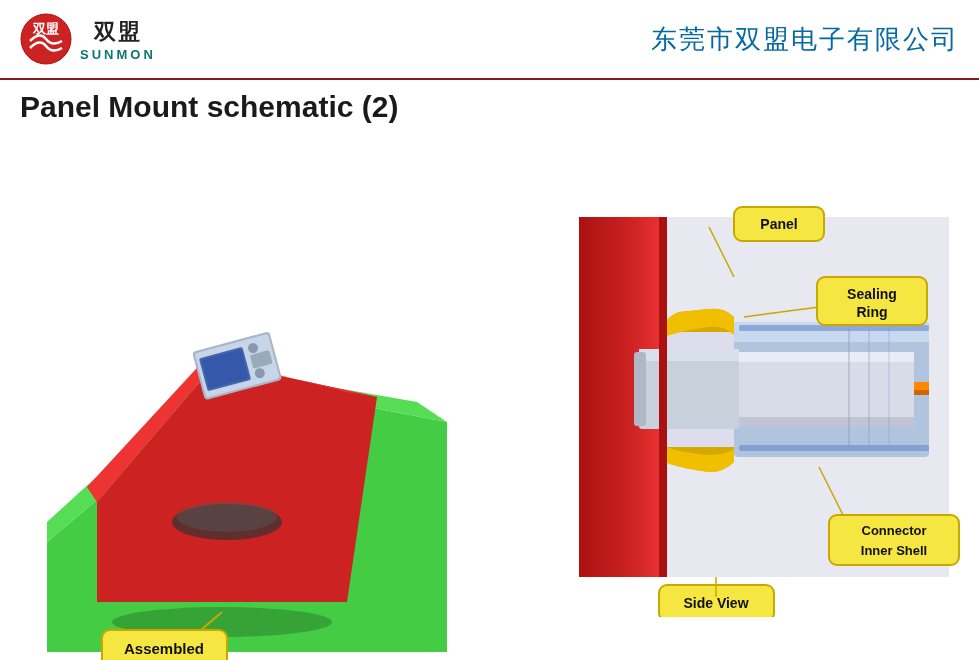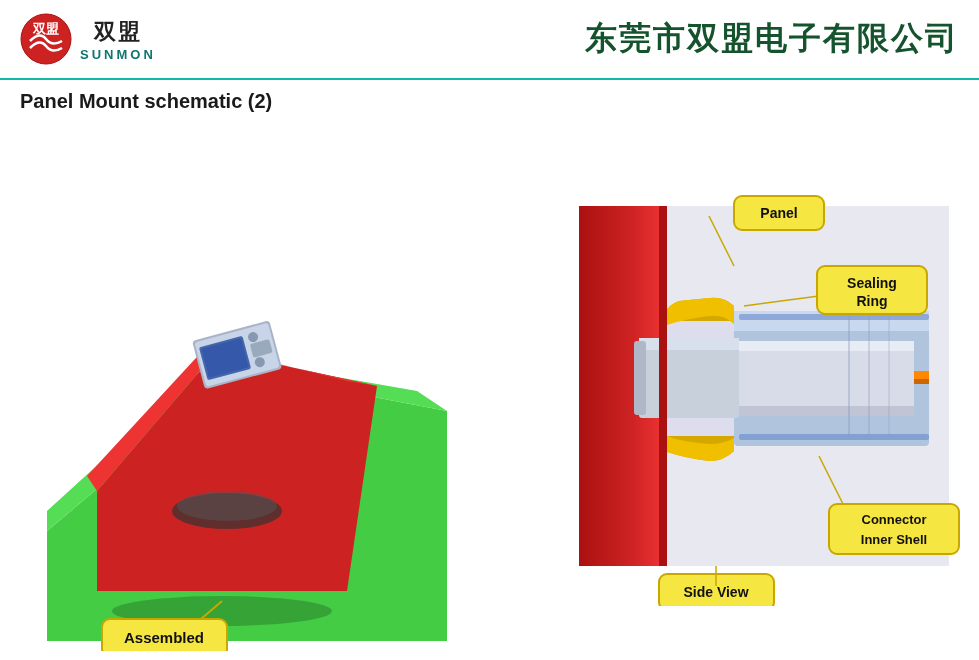--- a/index.html
+++ b/index.html
@@ -11,21 +11,21 @@
       overflow: hidden;
       position: relative;
     }
 
     
     .header {
       display: flex;
       align-items: center;
       justify-content: space-between;
       padding: 8px 20px;
-      border-bottom: 2px solid #14b8a6;
+      border-bottom: 2px solid #7f1d1d;
       height: 80px;
     }
     .logo-area {
       display: flex;
       align-items: center;
       gap: 8px;
     }
     .logo-icon {
       width: 52px;
       height: 52px;
@@ -41,30 +41,30 @@
       color: #222;
       letter-spacing: 2px;
     }
     .logo-english {
       font-size: 13px;
       font-weight: bold;
       color: #0f766e;
       letter-spacing: 3px;
     }
     .company-name {
-      font-size: 32px;
-      font-weight: bold;
-      color: #14532d;
+      font-size: 26px;
+      font-weight: normal;
+      color: #0369a1;
       letter-spacing: 2px;
     }
 
     
     .page-title {
       padding: 10px 20px 8px 20px;
-      font-size: 20px;
+      font-size: 30px;
       font-weight: bold;
       color: #1a1a1a;
     }
 
     
     .main-content {
       display: flex;
       width: 100%;
       padding: 0 10px;
       gap: 10px;

